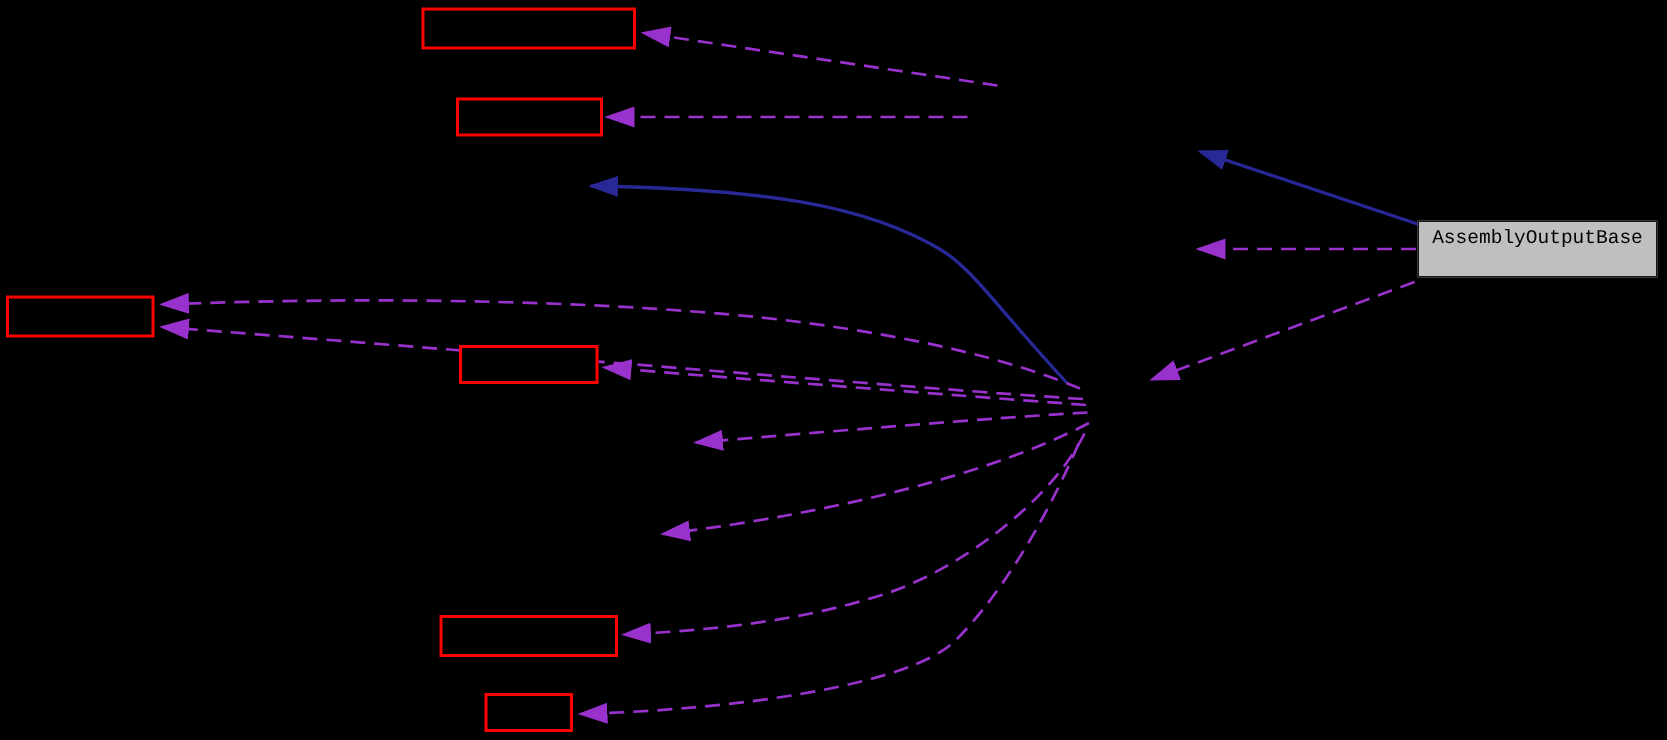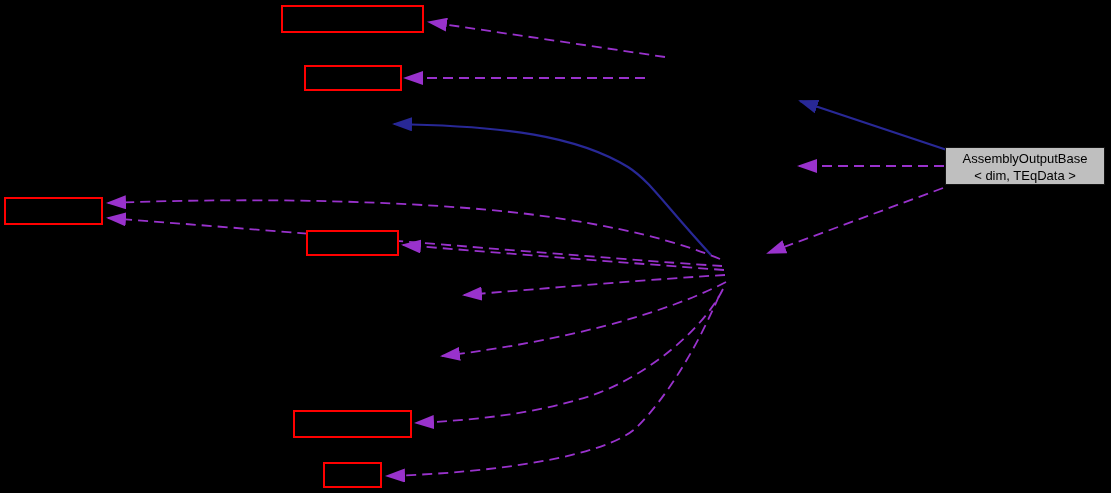--- a/index.html
+++ b/index.html
@@ -6,21 +6,21 @@
     margin: 0;
     padding: 0;
     background: #000000;
   }
   .canvas {
     position: relative;
     width: 1111px;
     height: 493px;
     background: #000000;
     overflow: hidden;
-    font-family: Liberation Sans, sans-serif;
+    font-family: Liberation Mono, monospace;
   }
   .edges-svg {
     position: absolute;
     left: 0;
     top: 0;
     z-index: 1;
   }
   .edge-dashed {
     fill: none;
     stroke: #9932cc;
@@ -88,16 +88,15 @@
 
   <div class="class-node" style="left:281px; top:5px;  width:143px; height:28px;"></div>
   <div class="class-node" style="left:304px; top:65px; width:98px;  height:26px;"></div>
   <div class="class-node" style="left:4px;   top:197px; width:99px; height:28px;"></div>
   <div class="class-node" style="left:306px; top:230px; width:93px; height:26px;"></div>
   <div class="class-node" style="left:293px; top:410px; width:119px; height:28px;"></div>
   <div class="class-node" style="left:323px; top:462px; width:59px; height:26px;"></div>
 
   <div class="main-node" style="left:945px; top:147px; width:160px; height:38px;">
     <div>AssemblyOutputBase</div>
-    <div>&lt; dim, TEqData &gt;</div>
   </div>
 
 </div>
 
 </body></html>

